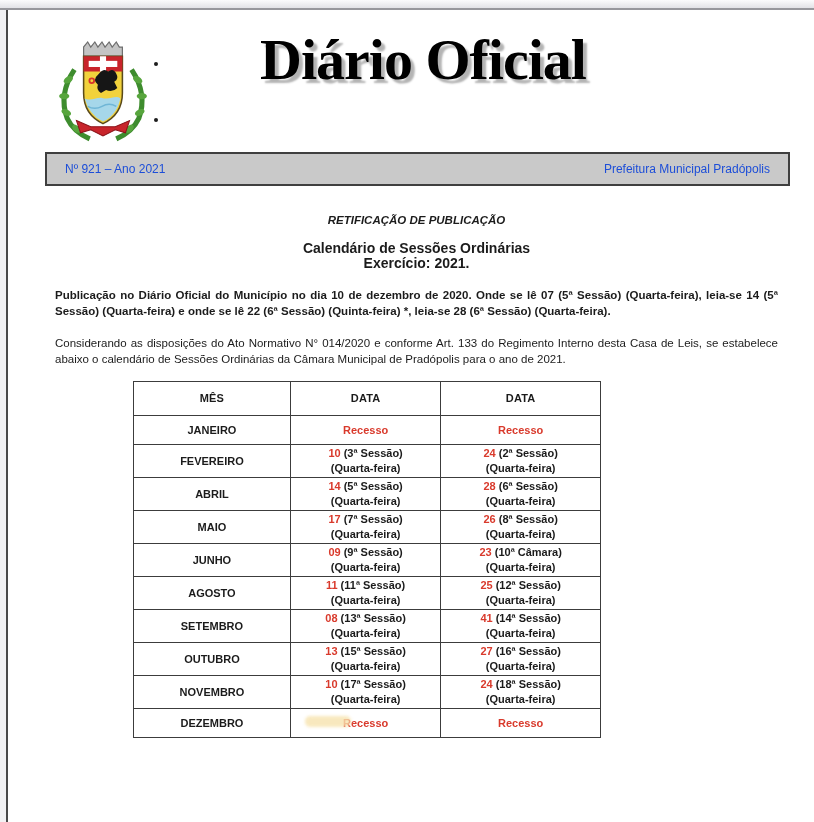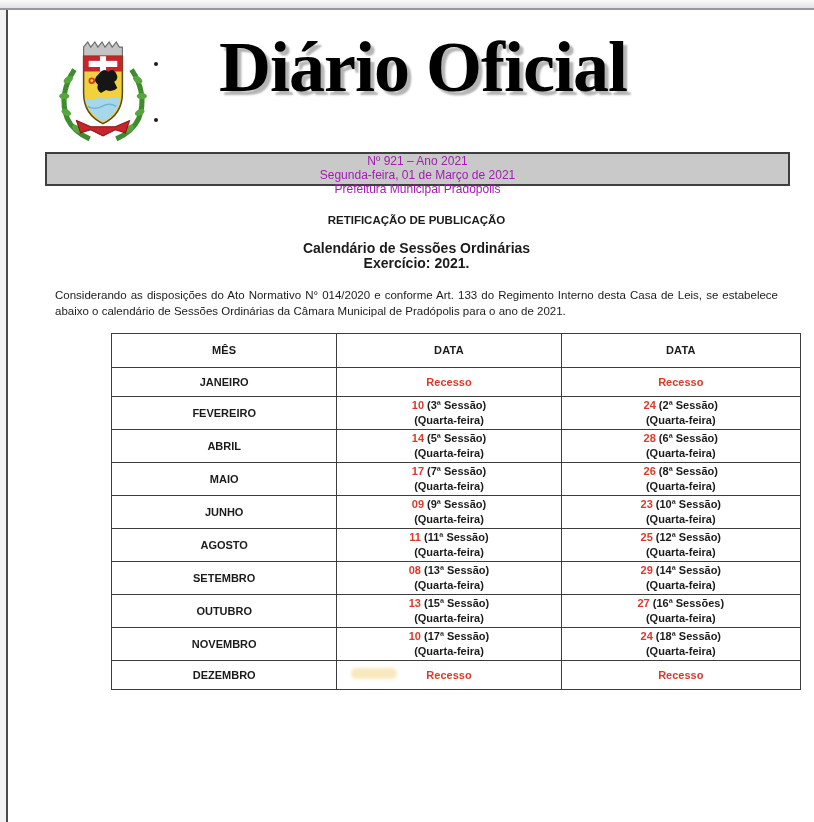--- a/index.html
+++ b/index.html
@@ -13,46 +13,46 @@
   .left-strip{position:absolute;top:10px;left:0;width:6px;bottom:0;
     background:#f2f2f4;border-right:2px solid #4a4a4a;}
   .page{position:absolute;top:10px;left:8px;right:0;bottom:0;background:#fff;}
 
   
   .masthead{position:relative;height:142px;}
   .logo{position:absolute;left:46px;top:28px;width:98px;height:108px;}
   .masthead-title{
     position:absolute;left:40px;right:16px;top:20px;margin:0;text-align:center;
     font-family:"Liberation Serif","DejaVu Serif",serif;font-weight:700;
-    font-size:72px;line-height:1.05;color:#000;letter-spacing:-1px;
+    font-size:58px;line-height:1.05;color:#000;letter-spacing:-1px;
     text-shadow:4px 4px 2px #b4b4b4;
   }
   .speck{position:absolute;width:4px;height:4px;background:#1d1d1d;border-radius:50%;}
   .speck.s1{left:146px;top:52px;}
   .speck.s2{left:146px;top:108px;}
 
   
   .info-bar{
     position:absolute;top:142px;left:37px;width:745px;height:34px;
     box-sizing:border-box;background:#c9c9c9;border:2px solid #3f3f3f;
     display:flex;align-items:center;justify-content:space-between;
-    padding:0 18px;font-size:12px;color:#a21caf;flex-direction:column;
+    padding:0 18px;font-size:12px;color:#1d4ed8;
   }
 
   
   .content{position:absolute;top:176px;left:0;right:0;padding:0 36px 0 47px;}
-  .doc-title{margin:28px 0 0;text-align:center;font-size:11.5px;font-weight:700;}
+  .doc-title{margin:28px 0 0;text-align:center;font-size:11.5px;font-weight:700;font-style:italic;}
   .doc-subtitle{margin:15px 0 0;text-align:center;font-size:14px;font-weight:700;line-height:15px;}
   .doc-subtitle .line{display:block;}
   p.para{font-size:11.5px;line-height:16px;text-align:justify;margin:16px 0 0;}
   p.para.bold{font-weight:700;}
   p.para.normal{font-weight:400;}
 
   
-  table.cal{border-collapse:collapse;margin:14px 0 0 56px;width:690px;
+  table.cal{border-collapse:collapse;margin:14px 0 0 78px;width:468px;
     font-size:11px;font-weight:700;color:#1b1b1b;}
   .cal th,.cal td{border:1.6px solid #3c3c3c;text-align:center;vertical-align:middle;
     padding:1px 2px;line-height:15px;}
   .cal th{height:31px;font-size:11px;letter-spacing:.2px;}
   .cal col.c1{width:193px;} .cal col.c2{width:192px;} .cal col.c3{width:205px;}
   .cal tr.single td{height:26px;}
   .red{color:#d93a2c;}
   .day{color:#d93a2c;margin-right:3px;}
   td.rel{position:relative;}
   .smudge{position:absolute;left:14px;top:7px;width:46px;height:11px;
@@ -99,33 +99,33 @@
 
       <path d="M22,80 l14,6 h24 l14,-6 l-4,12 l-10,-3 l-12,6 l-12,-6 l-10,3 Z" fill="#c8242b" stroke="#8a1218" stroke-width="1"></path>
     </svg>
     <h1 class="masthead-title">Diário Oficial</h1>
     <span class="speck s1"></span>
     <span class="speck s2"></span>
   </header>
 
   <div class="info-bar">
     <span>Nº 921 – Ano 2021</span>
-    <span>Segunda-feira, 01 de Março de 2021</span>
     <span>Prefeitura Municipal Pradópolis</span>
   </div>
 
   <main class="content">
 
     <h2 class="doc-title">RETIFICAÇÃO DE PUBLICAÇÃO</h2>
 
     <h3 class="doc-subtitle">
       <span class="line">Calendário de Sessões Ordinárias</span>
       <span class="line">Exercício: 2021.</span>
     </h3>
 
+    <p class="para bold">Publicação no Diário Oficial do Município no dia 10 de dezembro de 2020. Onde se lê 07 (5ª Sessão) (Quarta-feira), leia-se 14 (5ª Sessão) (Quarta-feira) e onde se lê 22 (6ª Sessão) (Quinta-feira) *, leia-se 28 (6ª Sessão) (Quarta-feira).</p>
     <p class="para normal">Considerando as disposições do Ato Normativo N° 014/2020 e conforme Art. 133 do Regimento Interno desta Casa de Leis, se estabelece abaixo o calendário de Sessões Ordinárias da Câmara Municipal de Pradópolis para o ano de 2021.</p>
 
     <table class="cal">
       <colgroup>
           <col class="c1">
           <col class="c2">
           <col class="c3">
         </colgroup>
       <thead>
         <tr>
@@ -173,21 +173,21 @@
             <div>(Quarta-feira)</div>
           </td>
         </tr>
         <tr>
           <td>JUNHO</td>
           <td>
             <div><span class="day">09</span><span>(9ª Sessão)</span></div>
             <div>(Quarta-feira)</div>
           </td>
           <td>
-            <div><span class="day">23</span><span>(10ª Sessão)</span></div>
+            <div><span class="day">23</span><span>(10ª Câmara)</span></div>
             <div>(Quarta-feira)</div>
           </td>
         </tr>
         <tr>
           <td>AGOSTO</td>
           <td>
             <div><span class="day">11</span><span>(11ª Sessão)</span></div>
             <div>(Quarta-feira)</div>
           </td>
           <td>
@@ -195,32 +195,32 @@
             <div>(Quarta-feira)</div>
           </td>
         </tr>
         <tr>
           <td>SETEMBRO</td>
           <td>
             <div><span class="day">08</span><span>(13ª Sessão)</span></div>
             <div>(Quarta-feira)</div>
           </td>
           <td>
-            <div><span class="day">29</span><span>(14ª Sessão)</span></div>
+            <div><span class="day">41</span><span>(14ª Sessão)</span></div>
             <div>(Quarta-feira)</div>
           </td>
         </tr>
         <tr>
           <td>OUTUBRO</td>
           <td>
             <div><span class="day">13</span><span>(15ª Sessão)</span></div>
             <div>(Quarta-feira)</div>
           </td>
           <td>
-            <div><span class="day">27</span><span>(16ª Sessões)</span></div>
+            <div><span class="day">27</span><span>(16ª Sessão)</span></div>
             <div>(Quarta-feira)</div>
           </td>
         </tr>
         <tr>
           <td>NOVEMBRO</td>
           <td>
             <div><span class="day">10</span><span>(17ª Sessão)</span></div>
             <div>(Quarta-feira)</div>
           </td>
           <td>

